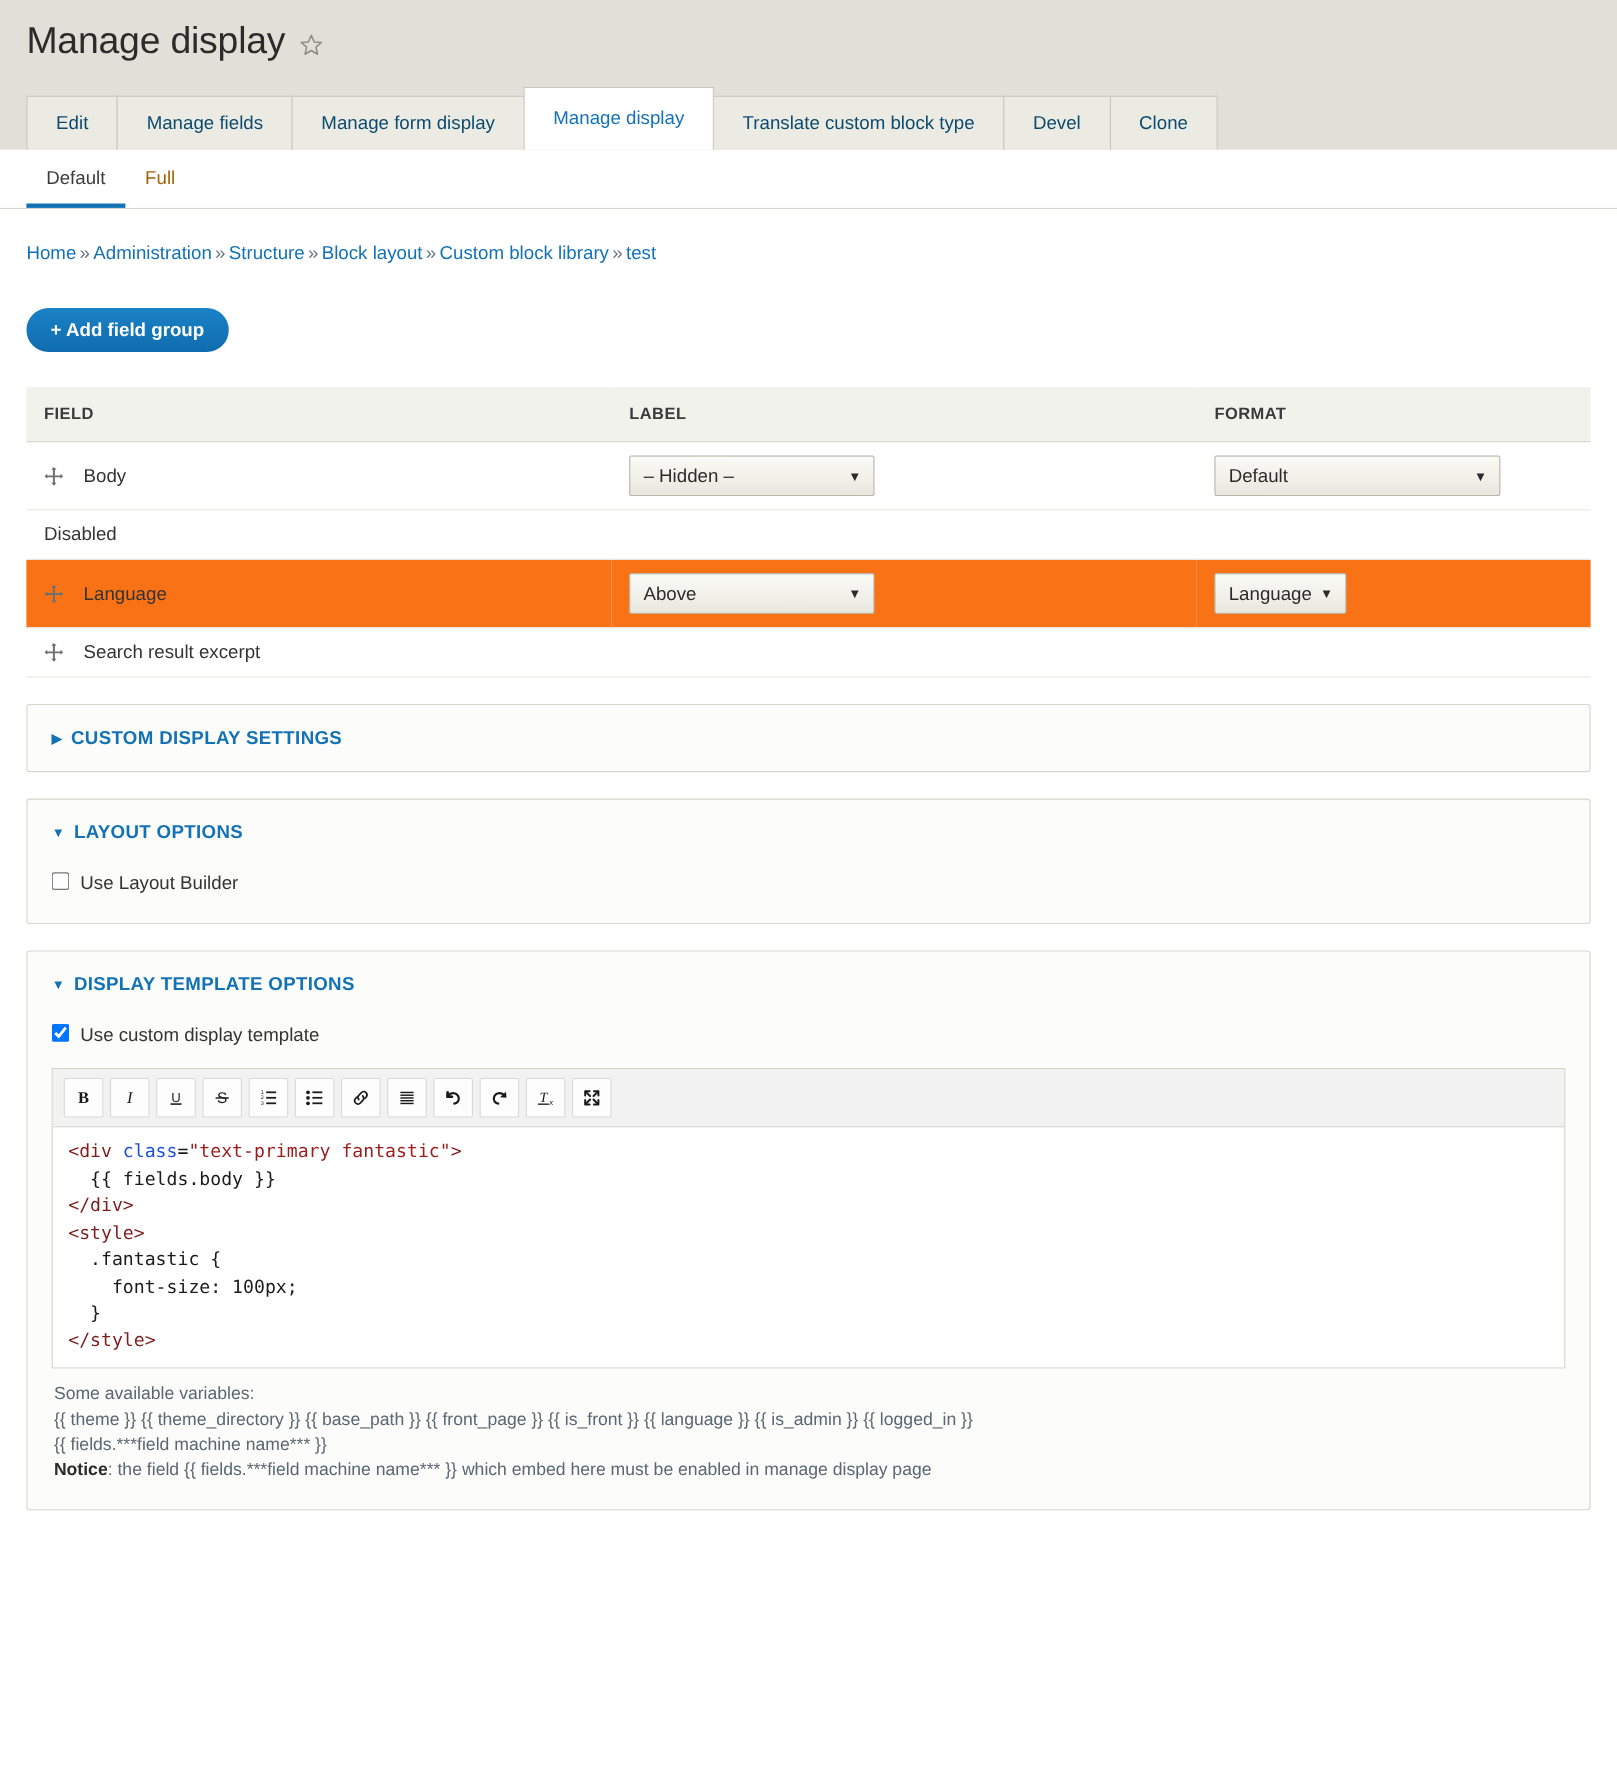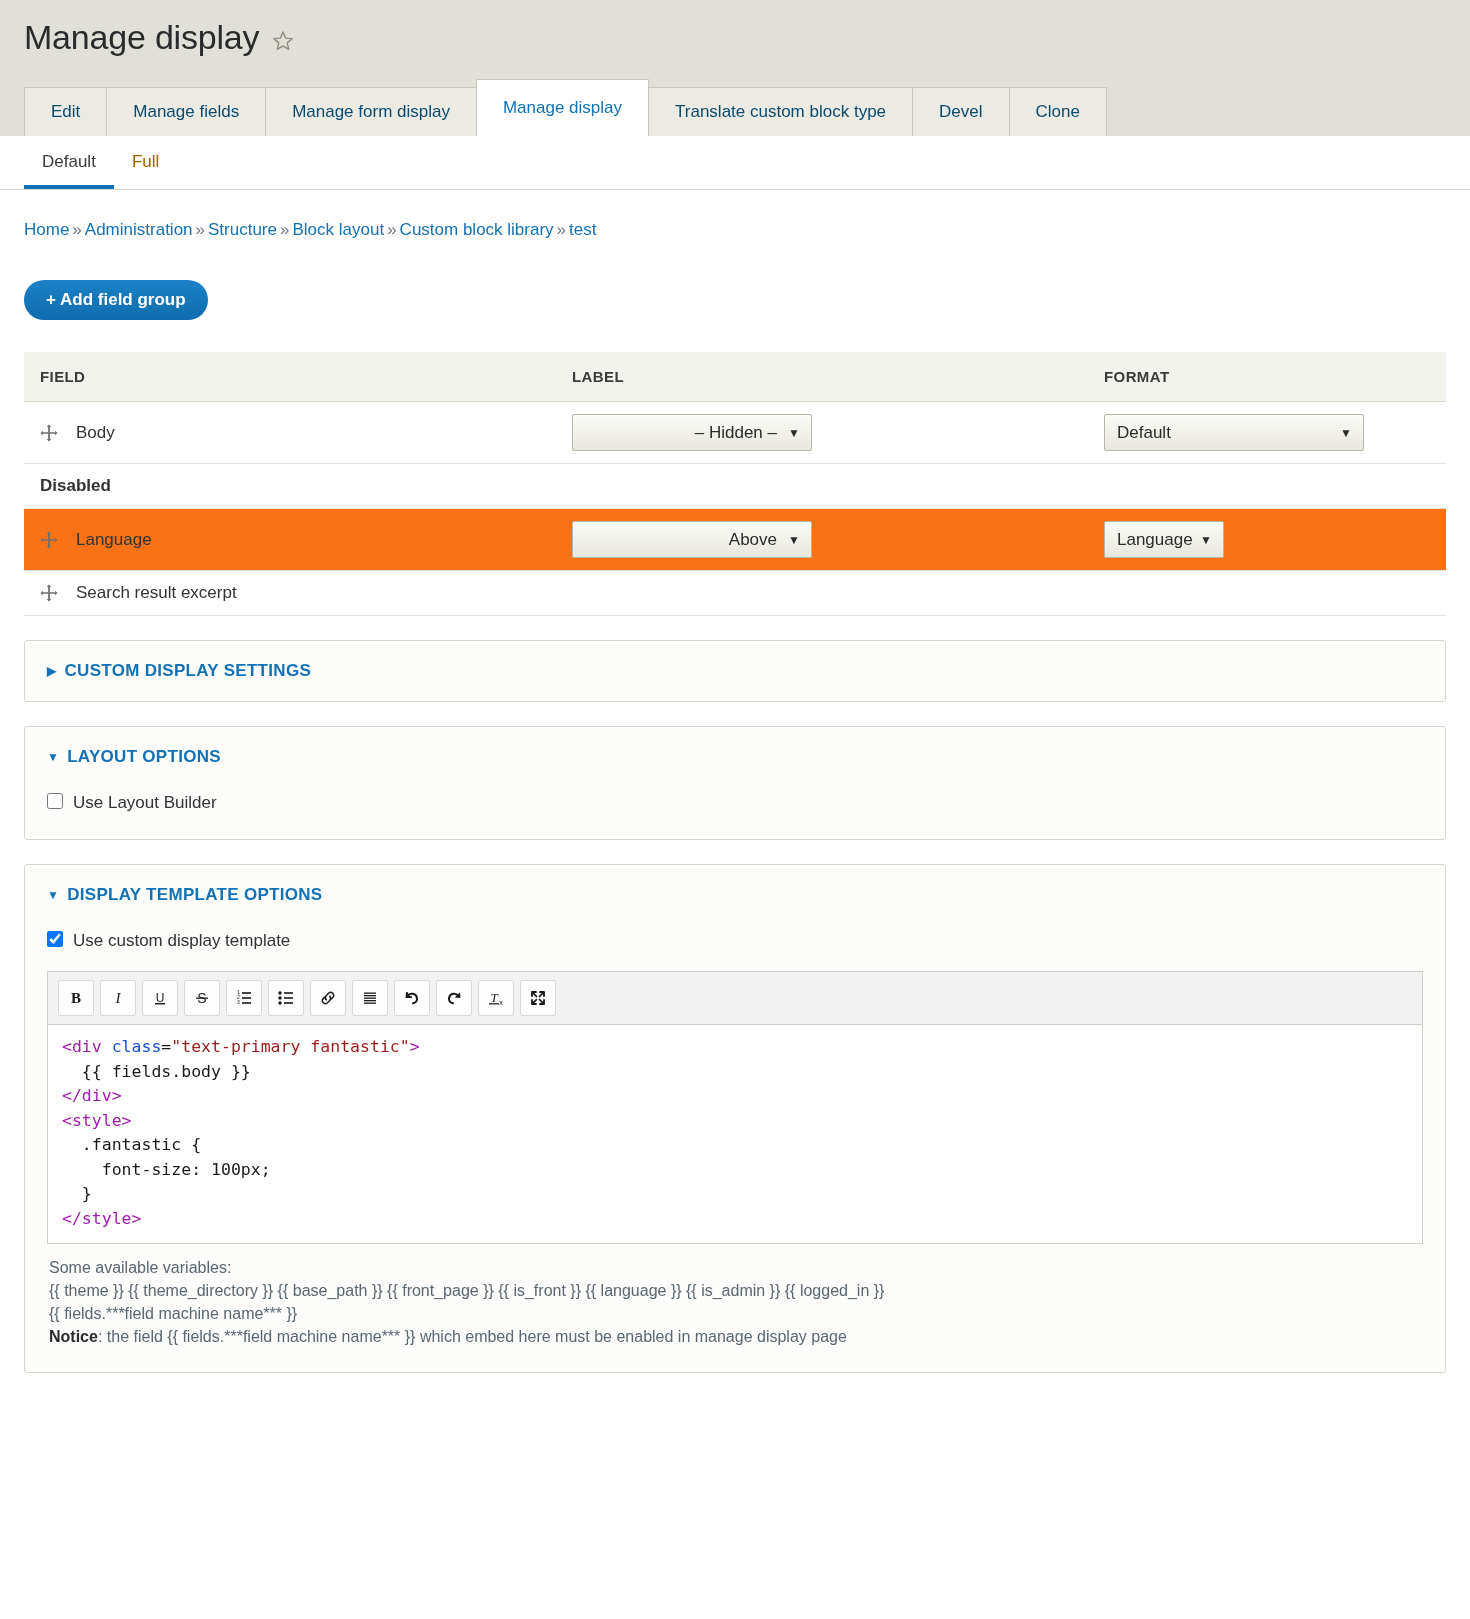--- a/index.html
+++ b/index.html
@@ -144,21 +144,21 @@
     padding: 16px 16px 16px 16px;
     text-transform: uppercase;
     border-bottom: 1px solid #d6d6cc;
   }
   table.fields tbody td {
     padding: 12px 16px;
     border-bottom: 1px solid #e6e6e0;
     vertical-align: middle;
   }
   tr.row-region-title td {
-    font-weight: bold;
+    font-weight: normal;
     font-size: 17px;
     padding-top: 16px;
     padding-bottom: 16px;
   }
   tr.row-disabled-item {
     background: #f97316;
   }
   .cell-field {
     display: flex;
     align-items: center;
@@ -195,21 +195,21 @@
   .select-wrap .caret {
     position: absolute;
     right: 12px;
     top: 50%;
     transform: translateY(-50%);
     pointer-events: none;
     font-size: 12px;
     color: #2b2b2b;
     line-height: 1;
   }
-  .sel-w-240 select { width: 240px; text-align: right; }
+  .sel-w-240 select { width: 223px; }
   .sel-w-260 select { width: 260px; }
   .sel-auto select { padding-right: 30px; }
 
   
   details.drupal-details {
     border: 1px solid #d6d6cc;
     border-radius: 3px;
     background: #fcfcfa;
     margin-top: 24px;
   }
@@ -281,21 +281,21 @@
     font-family: "DejaVu Sans Mono", monospace;
     font-size: 16.5px;
     line-height: 24.5px;
     padding: 10px 14px 12px 14px;
     white-space: pre;
     background: #ffffff;
     color: #1a1a1a;
     min-height: 190px;
     overflow: auto;
   }
-  .tok-tag    { color: #a21caf; }
+  .tok-tag    { color: #7f1d1d; }
   .tok-attr   { color: #1a4fd6; }
   .tok-val    { color: #9b1c1c; }
   .tok-plain  { color: #1a1a1a; }
 
   .editor-help {
     font-size: 16px;
     color: #5a6672;
     line-height: 23px;
     padding: 12px 2px 0 2px;
   }

